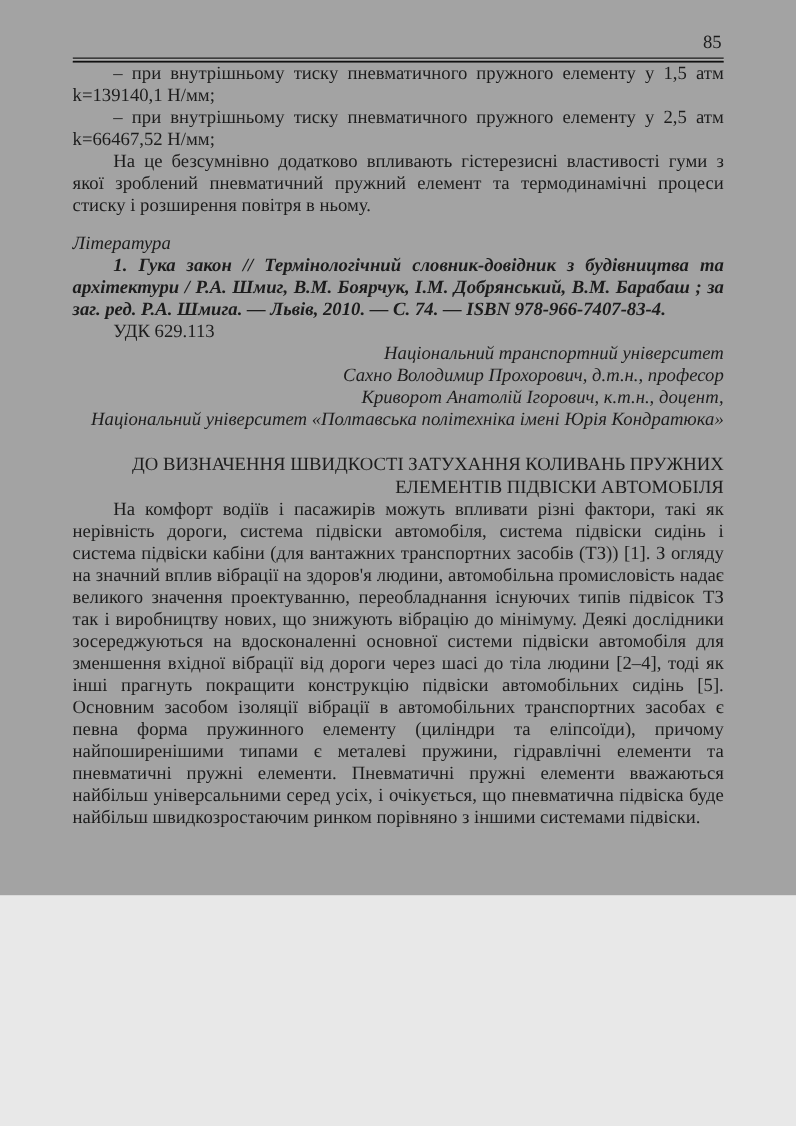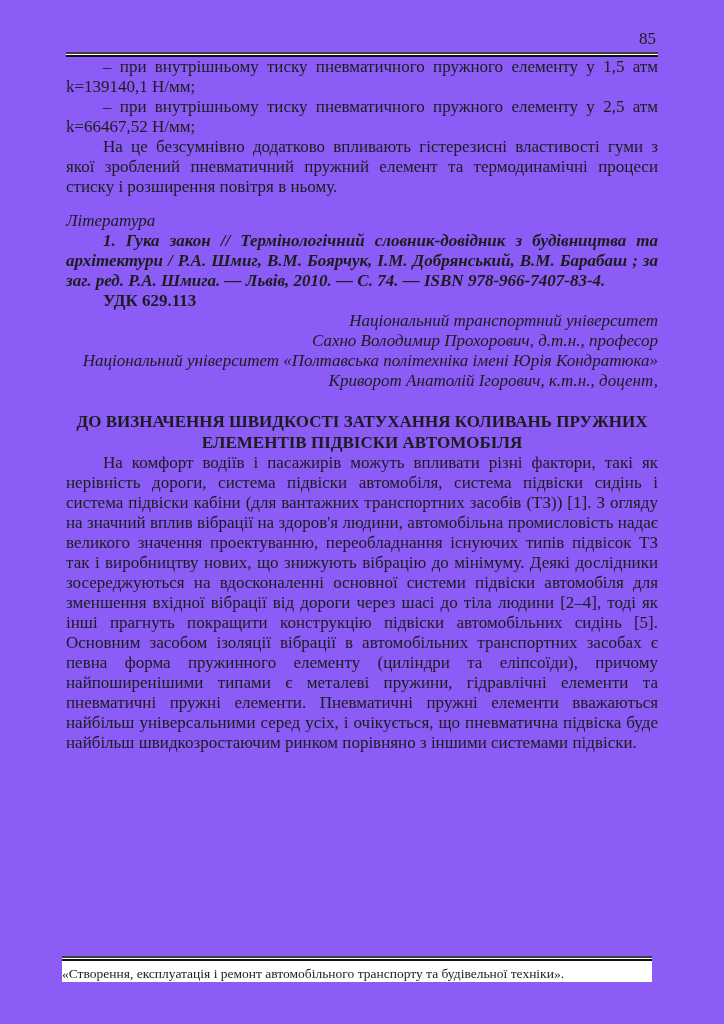--- a/index.html
+++ b/index.html
@@ -1,20 +1,20 @@
 <!DOCTYPE html>
 <html lang="uk"><head>
 <meta charset="utf-8">
 <style>
   html, body { margin: 0; padding: 0; background: #e8e8e8; }
   .page {
     position: relative;
     width: 724px;
-    height: 1024px;
-    background: #8b5cf6;
+    height: 814px;
+    background: #a3a3a3;
     font-family: "Liberation Serif", "DejaVu Serif", serif;
     color: #1c1c1c;
     overflow: hidden;
     margin: 0 auto;
   }
   .margins { padding: 0 66px; }
 
   .page-number {
     padding-top: 30px;
     text-align: right;
@@ -44,36 +44,36 @@
     margin-top: 14px;
     font-size: 17px;
     line-height: 20px;
     text-align: left;
     font-style: italic;
   }
   .lit-item { font-style: italic; font-weight: bold; }
 
   .udc {
     margin-top: 32px;
-    font-weight: bold;
+    font-weight: normal;
     text-indent: 37px;
     text-align: left;
   }
   .authors {
     font-size: 17px;
     line-height: 20px;
     font-style: italic;
     text-align: right;
   }
   .article-title {
     margin: 20px 0 0 0;
     font-size: 17px;
     line-height: 21px;
-    font-weight: bold;
-    text-align: center;
+    font-weight: normal;
+    text-align: right;
   }
   .body-start { margin-top: 20px; }
 
   .footer {
     position: absolute;
     left: 62px;
     right: 72px;
     top: 956px;
     background: #ffffff;
   }
@@ -106,22 +106,22 @@
     <div class="lit-heading">Література</div>
 
     <p class="para indent lit-item">1. Гука закон // Термінологічний словник-довідник з будівництва та архітектури / Р.А. Шмиг, В.М. Боярчук, І.М. Добрянський, В.М. Барабаш ; за заг. ред. Р.А. Шмига. — Львів, 2010. — С. 74. — ISBN 978-966-7407-83-4.</p>
 
 
     <p class="para udc">УДК 629.113</p>
 
     <div class="authors">
       <div>Національний транспортний університет</div>
       <div>Сахно Володимир Прохорович, д.т.н., професор</div>
+      <div>Криворот Анатолій Ігорович, к.т.н., доцент,</div>
       <div>Національний університет «Полтавська політехніка імені Юрія Кондратюка»</div>
-      <div>Криворот Анатолій Ігорович, к.т.н., доцент,</div>
     </div>
 
     <h1 class="article-title">ДО ВИЗНАЧЕННЯ ШВИДКОСТІ ЗАТУХАННЯ КОЛИВАНЬ ПРУЖНИХ ЕЛЕМЕНТІВ ПІДВІСКИ АВТОМОБІЛЯ</h1>
 
     <p class="para indent body-start">На комфорт водіїв і пасажирів можуть впливати різні фактори, такі як нерівність дороги, система підвіски автомобіля, система підвіски сидінь і система підвіски кабіни (для вантажних транспортних засобів (ТЗ)) [1]. З огляду на значний вплив вібрації на здоров'я людини, автомобільна промисловість надає великого значення проектуванню, переобладнання існуючих типів підвісок ТЗ так і виробництву нових, що знижують вібрацію до мінімуму. Деякі дослідники зосереджуються на вдосконаленні основної системи підвіски автомобіля для зменшення вхідної вібрації від дороги через шасі до тіла людини [2–4], тоді як інші прагнуть покращити конструкцію підвіски автомобільних сидінь [5]. Основним засобом ізоляції вібрації в автомобільних транспортних засобах є певна форма пружинного елементу (циліндри та еліпсоїди), причому найпоширенішими типами є металеві пружини, гідравлічні елементи та пневматичні пружні елементи. Пневматичні пружні елементи вважаються найбільш універсальними серед усіх, і очікується, що пневматична підвіска буде найбільш швидкозростаючим ринком порівняно з іншими системами підвіски.</p>
 
 
   </div>
 
   <div class="footer">

